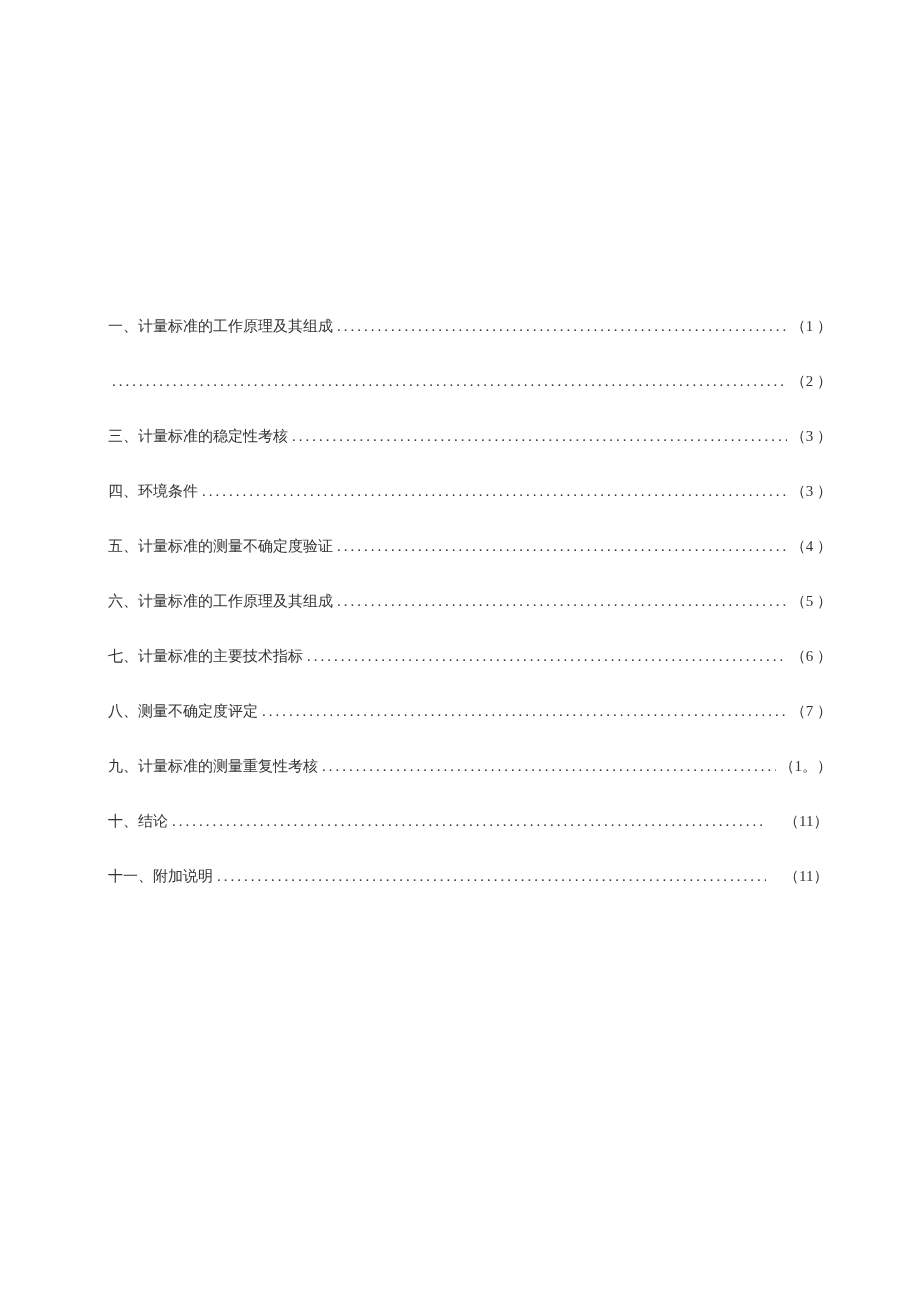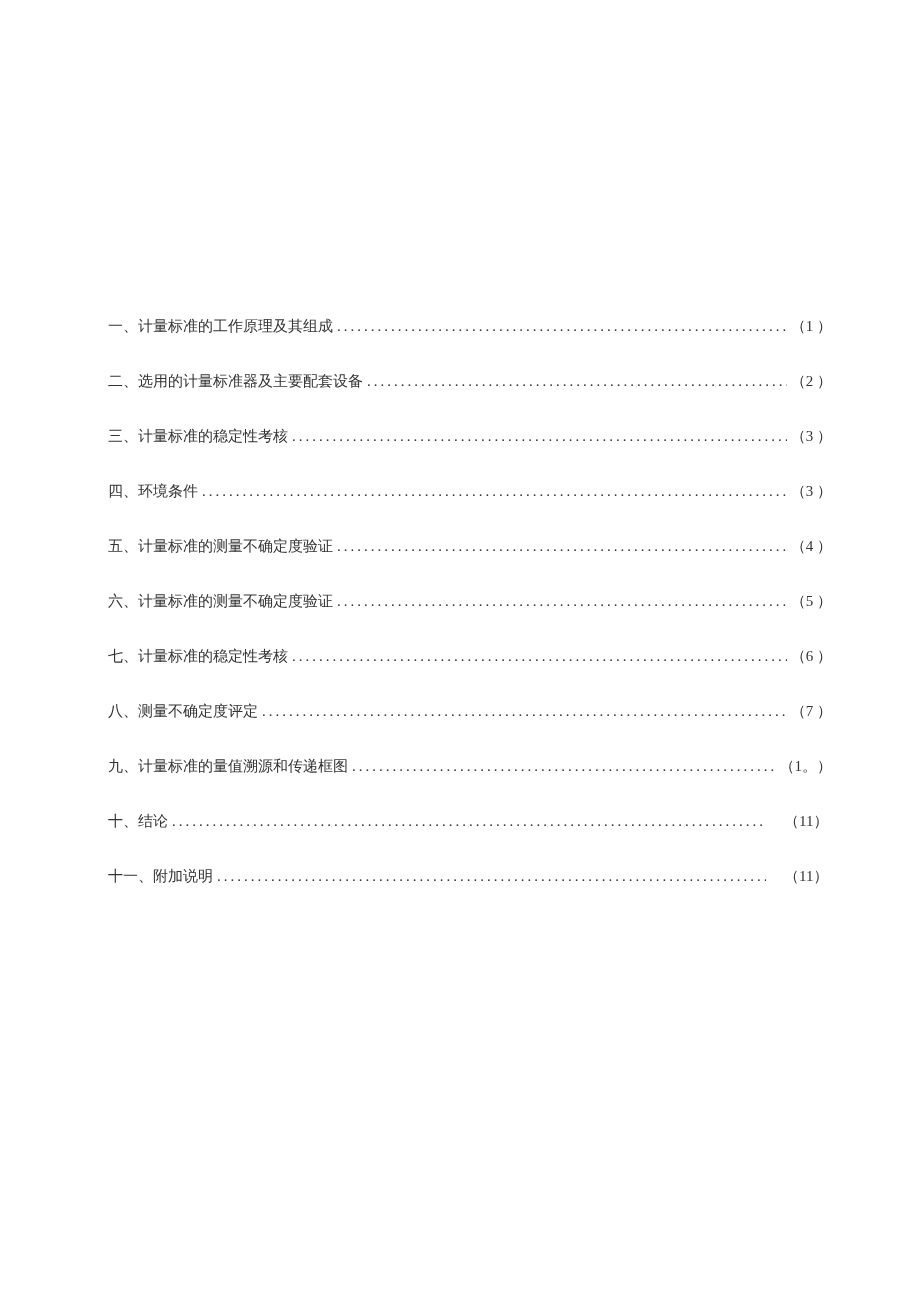--- a/index.html
+++ b/index.html
@@ -52,56 +52,55 @@
 </head>
 <body>
 
 <div class="page-container">
   <div class="toc-entry">
     <span class="toc-title">一、计量标准的工作原理及其组成</span>
     <span class="toc-dots">..................................................................................................................</span>
     <span class="toc-page">（1   ）</span>
   </div>
   <div class="toc-entry">
-    <span class="toc-title">二、选用的计量标准器及主要配套设备</span>
     <span class="toc-dots">..................................................................................................................</span>
     <span class="toc-page">（2   ）</span>
   </div>
   <div class="toc-entry">
     <span class="toc-title">三、计量标准的稳定性考核</span>
     <span class="toc-dots">..................................................................................................................</span>
     <span class="toc-page">（3   ）</span>
   </div>
   <div class="toc-entry">
     <span class="toc-title">四、环境条件</span>
     <span class="toc-dots">..................................................................................................................</span>
     <span class="toc-page">（3   ）</span>
   </div>
   <div class="toc-entry">
     <span class="toc-title">五、计量标准的测量不确定度验证</span>
     <span class="toc-dots">..................................................................................................................</span>
     <span class="toc-page">（4   ）</span>
   </div>
   <div class="toc-entry">
-    <span class="toc-title">六、计量标准的测量不确定度验证</span>
+    <span class="toc-title">六、计量标准的工作原理及其组成</span>
     <span class="toc-dots">..................................................................................................................</span>
     <span class="toc-page">（5   ）</span>
   </div>
   <div class="toc-entry">
-    <span class="toc-title">七、计量标准的稳定性考核</span>
+    <span class="toc-title">七、计量标准的主要技术指标</span>
     <span class="toc-dots">..................................................................................................................</span>
     <span class="toc-page">（6   ）</span>
   </div>
   <div class="toc-entry">
     <span class="toc-title">八、测量不确定度评定</span>
     <span class="toc-dots">..................................................................................................................</span>
     <span class="toc-page">（7   ）</span>
   </div>
   <div class="toc-entry">
-    <span class="toc-title">九、计量标准的量值溯源和传递框图</span>
+    <span class="toc-title">九、计量标准的测量重复性考核</span>
     <span class="toc-dots">..................................................................................................................</span>
     <span class="toc-page">（1。）</span>
   </div>
   <div class="toc-entry">
     <span class="toc-title">十、结论</span>
     <span class="toc-dots">..................................................................................................................</span>
     <span class="toc-page-wide">（11）</span>
   </div>
   <div class="toc-entry">
     <span class="toc-title">十一、附加说明</span>

